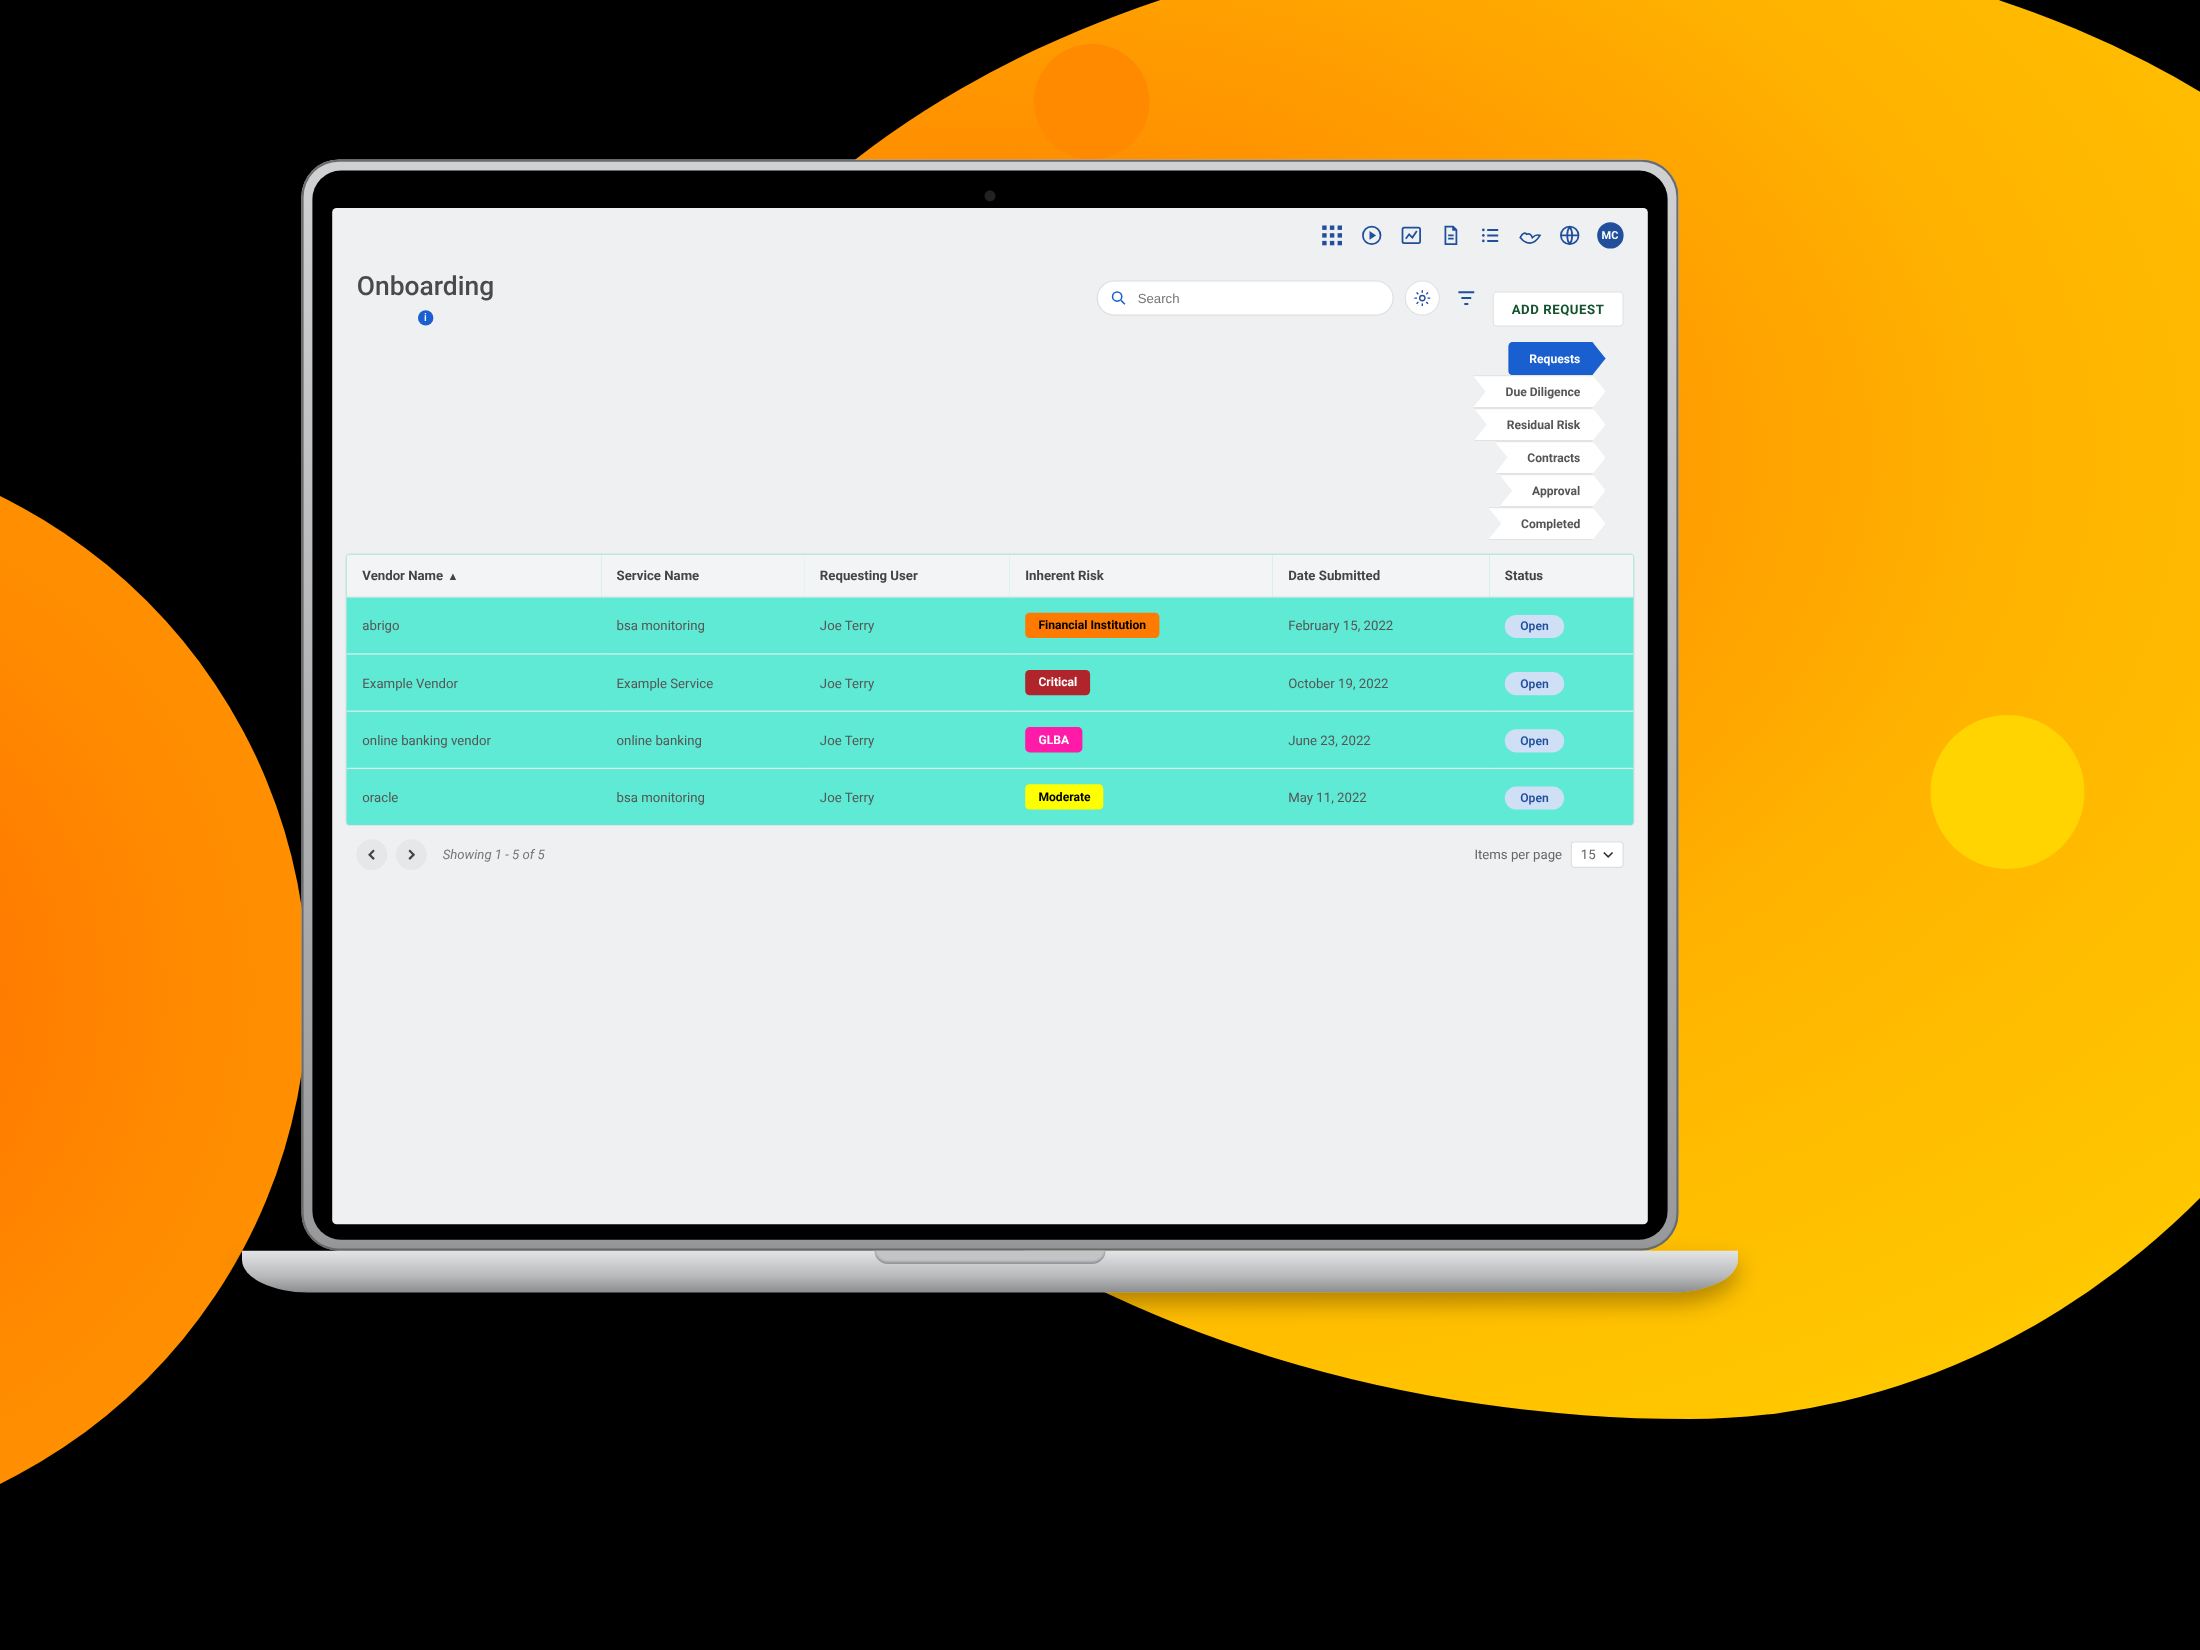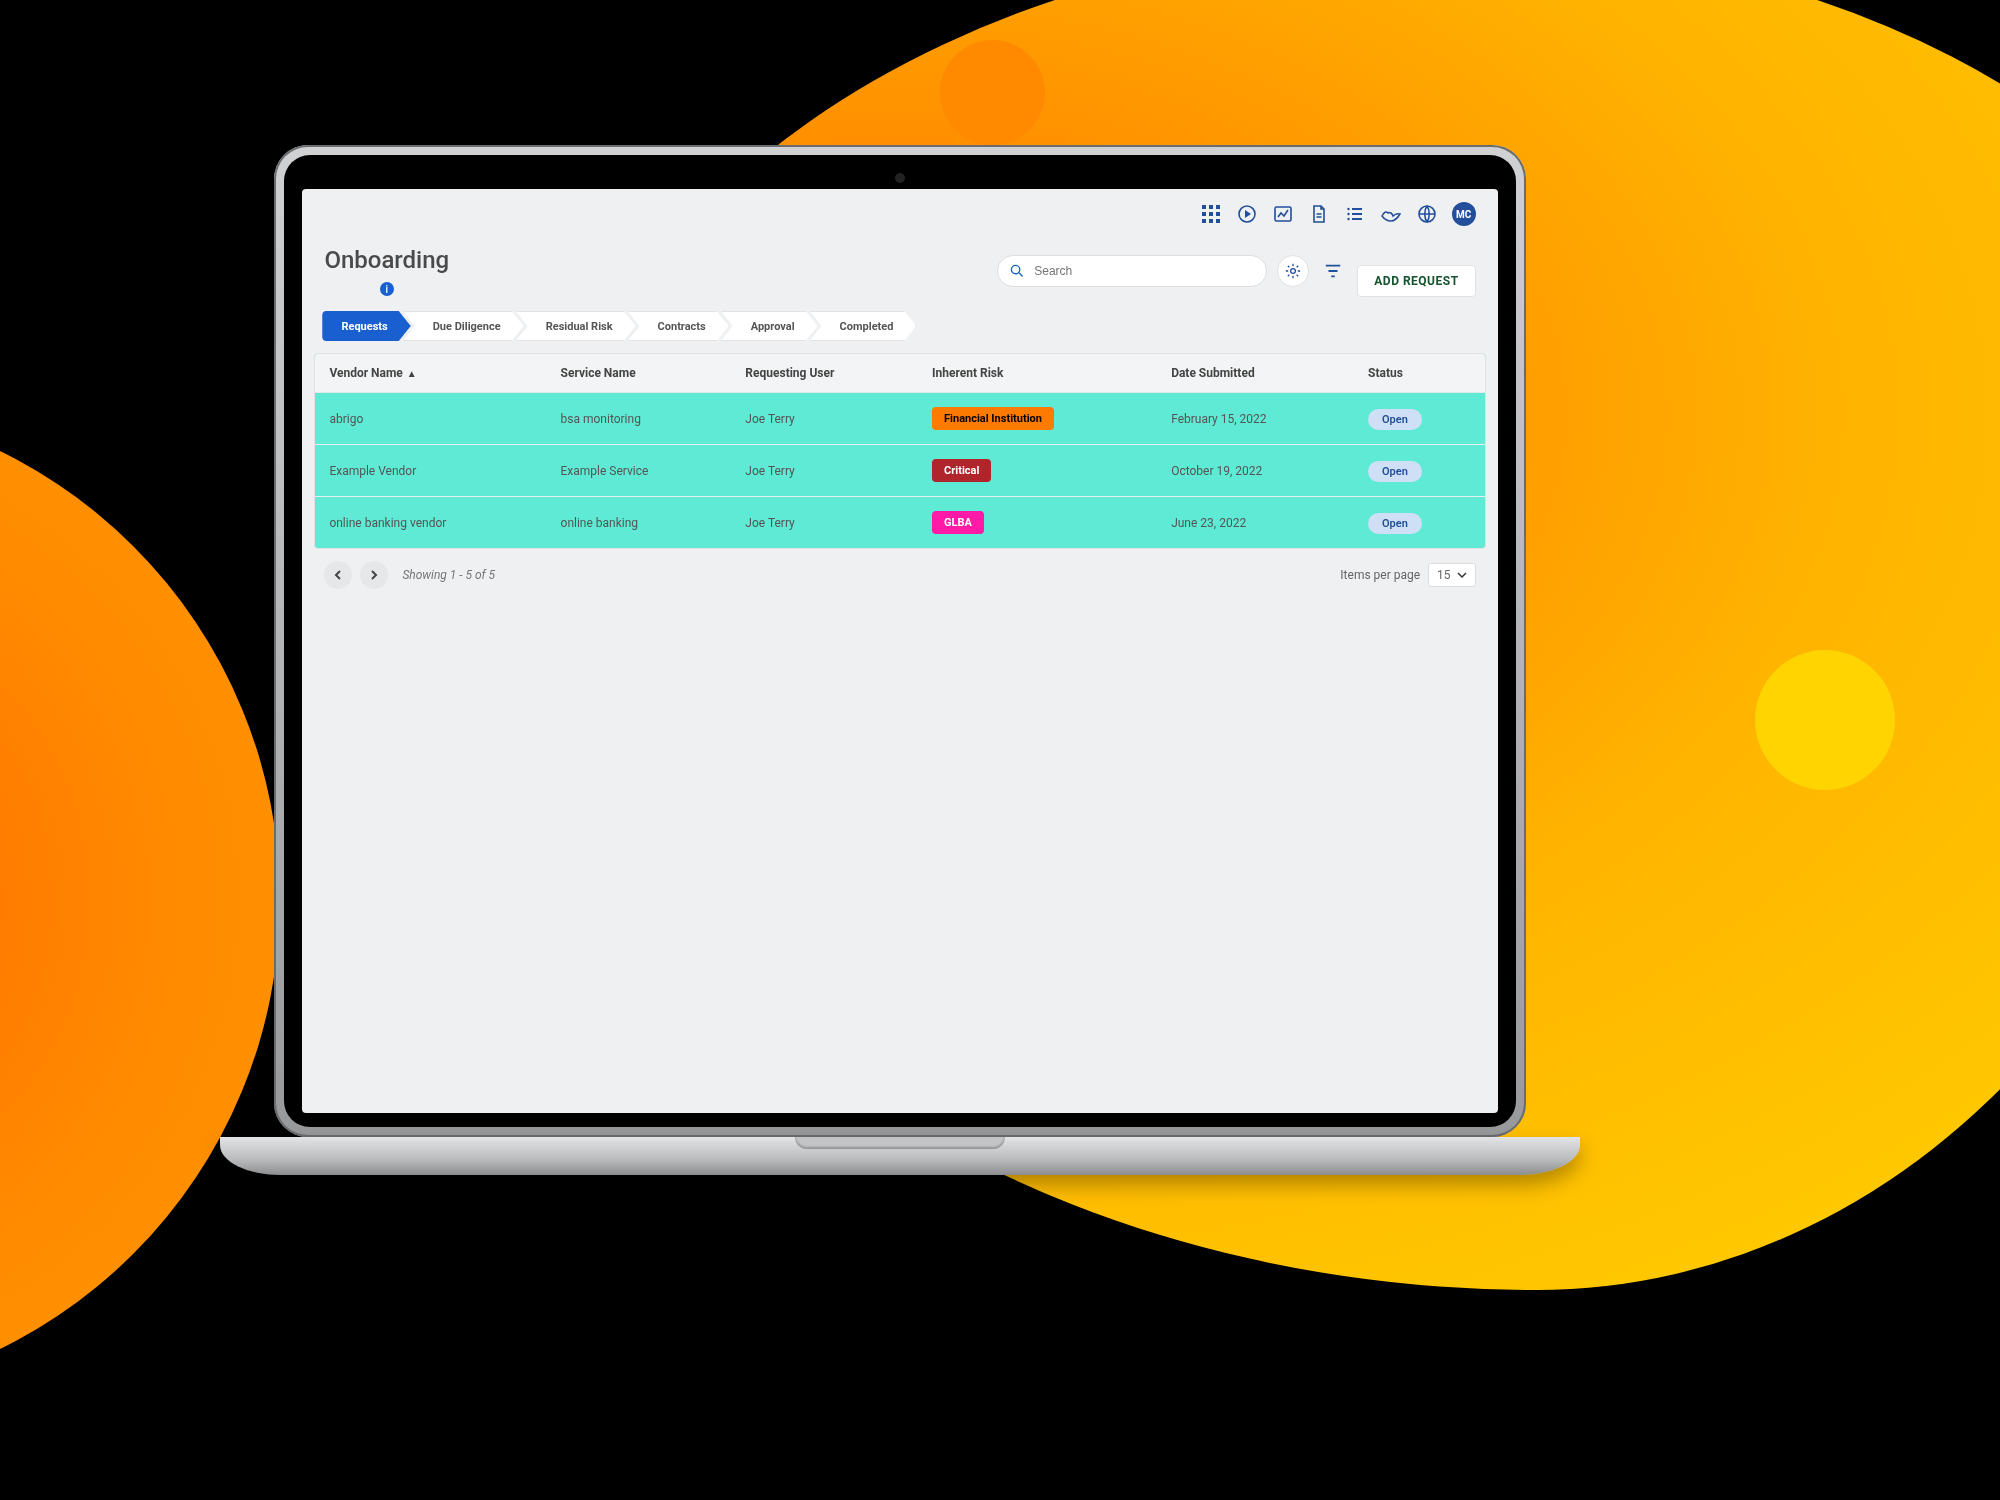--- a/index.html
+++ b/index.html
@@ -38,21 +38,21 @@
 
   .header-row{display:flex;align-items:center;padding:6px 22px 14px;}
   .title{font-size:24px;font-weight:500;color:#4a4a4a;display:flex;align-items:center;gap:8px;flex-direction:column;}
   .info-dot{width:14px;height:14px;border-radius:50%;background:#1a5fd0;color:#fff;font-size:10px;display:flex;align-items:center;justify-content:center;}
   .header-row .spacer{flex:1;}
   .search{position:relative;width:270px;height:32px;background:#fff;border:1px solid #ddd;border-radius:16px;display:flex;align-items:center;padding:0 12px;gap:8px;color:#888;}
   .search input{border:none;outline:none;font-size:12px;flex:1;background:transparent;}
   .circ-btn{width:32px;height:32px;border-radius:50%;background:#fff;border:1px solid #e1e1e1;display:flex;align-items:center;justify-content:center;color:#224f9c;cursor:pointer;}
   .add-btn{height:32px;padding:0 16px;background:#fff;border:1px solid #e1e1e1;border-radius:4px;color:#14532d;font-size:12px;font-weight:700;letter-spacing:.5px;cursor:pointer;display:flex;align-items:center;margin-top:20px;}
 
-  .steps{display:flex;align-items:flex-end;padding:0 20px 12px;gap:0;}
+  .steps{display:flex;align-items:flex-end;padding:0 38px 12px;gap:0;flex-direction:column;}
   .step{position:relative;height:30px;padding:0 22px 0 30px;background:#fff;border:1px solid #e2e2e2;border-left:none;display:flex;align-items:center;font-size:11px;font-weight:700;color:#555;cursor:pointer;
     clip-path:polygon(0 0, calc(100% - 12px) 0, 100% 50%, calc(100% - 12px) 100%, 0 100%, 12px 50%);
     margin-left:-8px;}
   .step:first-child{clip-path:polygon(0 0, calc(100% - 12px) 0, 100% 50%, calc(100% - 12px) 100%, 0 100%);margin-left:0;border-left:1px solid #e2e2e2;border-radius:4px 0 0 4px;padding-left:18px;}
   .step.active{background:#1a5fd0;color:#fff;border-color:#1a5fd0;z-index:2;}
 
   .table-wrap{margin:0 12px;background:#5eead4;border:1px solid #e2e2e2;border-radius:4px;overflow:hidden;}
   table{width:100%;border-collapse:collapse;font-size:12px;}
   thead th{background:#f3f4f5;text-align:left;padding:12px 14px;font-weight:700;color:#444;border-bottom:1px solid #e6e6e6;}
   thead th .sort{font-size:10px;margin-left:4px;}
@@ -206,20 +206,28 @@
                     <td><span class="pill-open">Open</span></td>
                   </tr>
                   <tr>
                     <td>online banking vendor</td>
                     <td>online banking</td>
                     <td>Joe Terry</td>
                     <td><span class="pill" style="background: rgb(255, 26, 168); color: rgb(255, 255, 255);">GLBA</span></td>
                     <td>June 23, 2022</td>
                     <td><span class="pill-open">Open</span></td>
                   </tr>
+                  <tr>
+                    <td>oracle</td>
+                    <td>bsa monitoring</td>
+                    <td>Joe Terry</td>
+                    <td><span class="pill" style="background: rgb(255, 255, 0); color: rgb(0, 0, 0);">Moderate</span></td>
+                    <td>May 11, 2022</td>
+                    <td><span class="pill-open">Open</span></td>
+                  </tr>
                 </tbody>
             </table>
           </div>
 
           <div class="pager">
             <div class="pg-btn">
                 <svg width="12" height="12" viewBox="0 0 12 12" fill="none" stroke="currentColor" stroke-width="2">
                   <path d="M8 2L4 6l4 4"></path>
                 </svg>
               </div>

